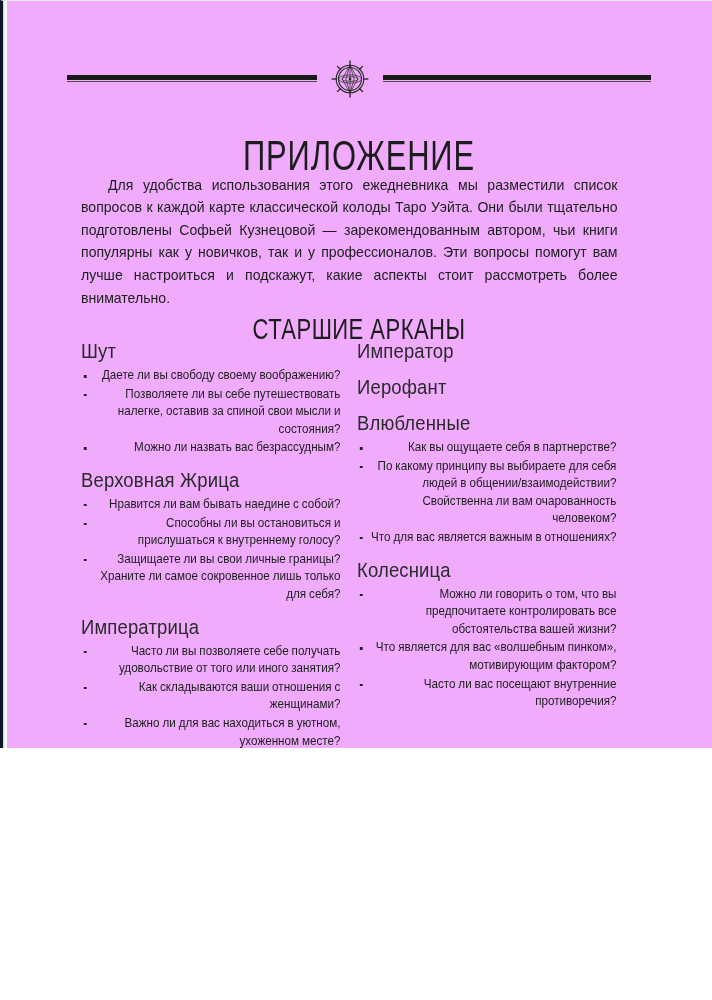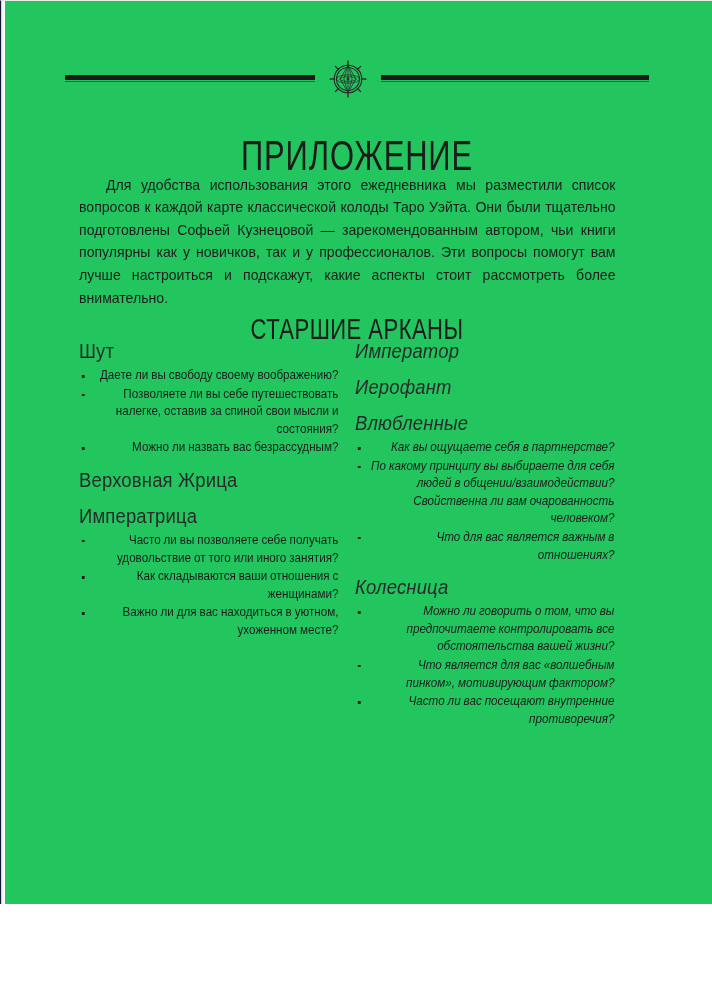--- a/index.html
+++ b/index.html
@@ -10,24 +10,24 @@
   body {
     width: 712px;
     height: 1000px;
     font-family: "Liberation Sans", sans-serif;
     -webkit-font-smoothing: antialiased;
   }
 
   .page {
     position: relative;
     width: 712px;
-    height: 904px;
-    background: #22c55e;
+    height: 748px;
+    background: #f0abfc;
     box-sizing: border-box;
-    border-left: 1px solid #0f172a;
+    border-left: 3px solid #0f172a;
     border-top: 1px solid #e8e8e8;
     overflow: hidden;
   }
   .page::before{
     content:"";
     position:absolute;
     left:0; top:0; bottom:0;
     width:4px;
     background:linear-gradient(to right,#c9c9c9 0px,#e7e7e7 1px,#f6f6f6 2px,#ffffff 4px);
     pointer-events:none;
@@ -126,21 +126,21 @@
 
   
   .columns {
     position: absolute;
     top: 336px;
     left: 78px;
     width: 580px;
     display: flex;
   }
   .col { width: 276px; flex: none; }
-  .col.right { width: 276px; font-style: italic; }
+  .col.right { width: 276px; }
 
   .card-block { margin-bottom: 9px; }
 
   .card-name {
     font-family: "Liberation Sans Narrow", "Liberation Sans", sans-serif;
     font-size: 20.5px;
     line-height: 27px;
     font-weight: 400;
     color: #2a2a2a;
     letter-spacing: 0.2px;
@@ -229,20 +229,25 @@
         <div class="card-block">
           <div class="card-name">Шут</div>
           <ul class="q-list">
             <li>Даете ли вы свободу своему воображению?</li>
             <li>Позволяете ли вы себе путешествовать налегке, оставив за спиной свои мысли и состояния?</li>
             <li>Можно ли назвать вас безрассудным?</li>
           </ul>
         </div>
         <div class="card-block">
           <div class="card-name">Верховная Жрица</div>
+          <ul class="q-list">
+            <li>Нравится ли вам бывать наедине с собой?</li>
+            <li>Способны ли вы остановиться и прислушаться к внутреннему голосу?</li>
+            <li>Защищаете ли вы свои личные границы? Храните ли самое сокровенное лишь только для себя?</li>
+          </ul>
         </div>
         <div class="card-block">
           <div class="card-name">Императрица</div>
           <ul class="q-list">
             <li>Часто ли вы позволяете себе получать удовольствие от того или иного занятия?</li>
             <li>Как складываются ваши отношения с женщинами?</li>
             <li>Важно ли для вас находиться в уютном, ухоженном месте?</li>
           </ul>
         </div>
       </div>

